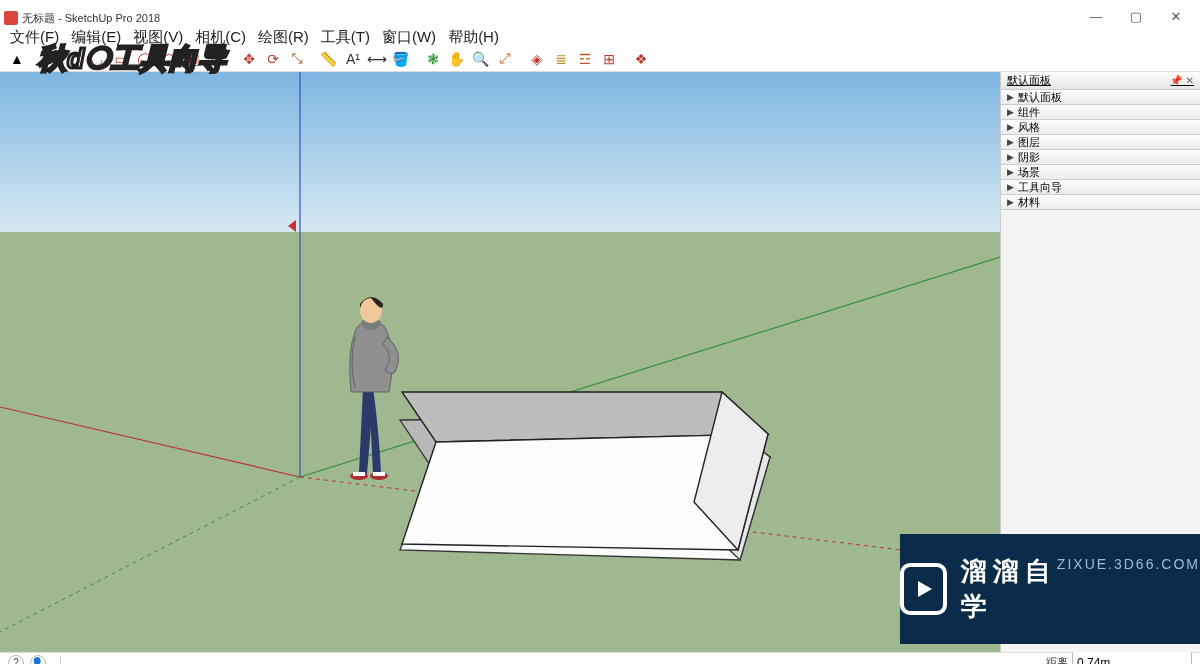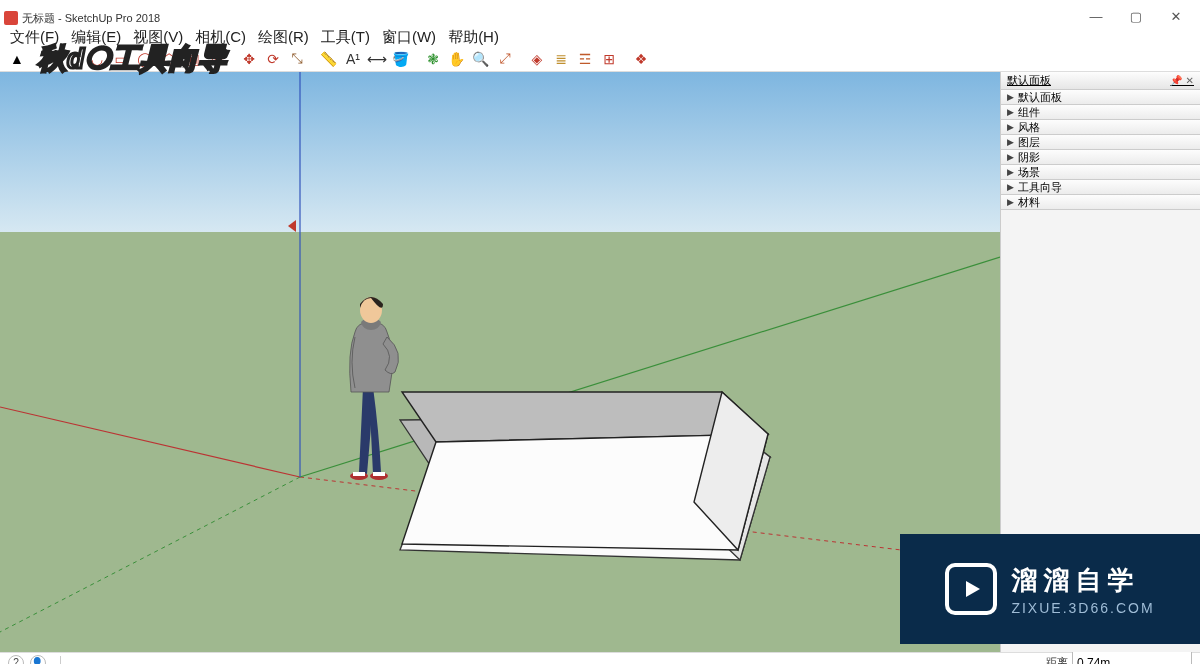--- a/index.html
+++ b/index.html
@@ -32,21 +32,21 @@
 .statusbar .sb-sep { width:1px; height:14px; background:#ccc; margin:0 8px; }
 .statusbar .spacer { flex:1; }
 .statusbar .measure-label { color:#333; }
 .statusbar .measure-box { width: 120px; height:16px; border:1px solid #bbb; margin-left:4px; padding:12px 4px; background:#fff; font-size:12px; }
 
 .overlay-logo { position:absolute; left:38px; top:40px; font-size:28px; font-weight:900; color:#fff; -webkit-text-stroke:3px #222; text-stroke:3px #222; font-style:italic; letter-spacing:1px; z-index:5; pointer-events:none; }
 
 .watermark { position:absolute; right:0; bottom:20px; width:300px; height:110px; background:#0a2b4a; color:#fff; display:flex; align-items:center; justify-content:center; gap:14px; z-index:6; }
 .watermark .play { width:52px; height:52px; border:4px solid #fff; border-radius:10px; display:flex; align-items:center; justify-content:center; }
 .watermark .play svg { fill:#fff; }
-.watermark .txt { display:flex; flex-direction:column; }
+.watermark .txt { display:flex; flex-direction:row; }
 .watermark .txt .l1 { font-size:26px; font-weight:700; letter-spacing:6px; }
 .watermark .txt .l2 { font-size:14px; letter-spacing:2px; color:#9fbcd6; margin-top:2px;}
 </style>
 </head>
 <body>
 
 <div class="titlebar">
   <div class="app-icon"></div>
   <span>无标题 - SketchUp Pro 2018</span>
   <div class="spacer"></div>

